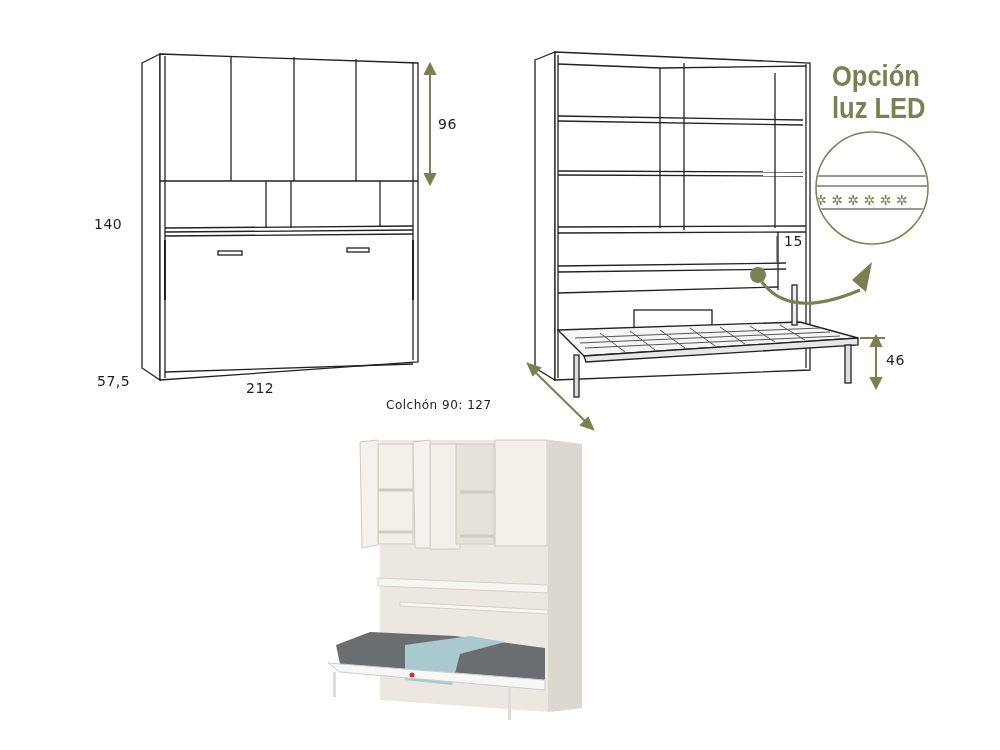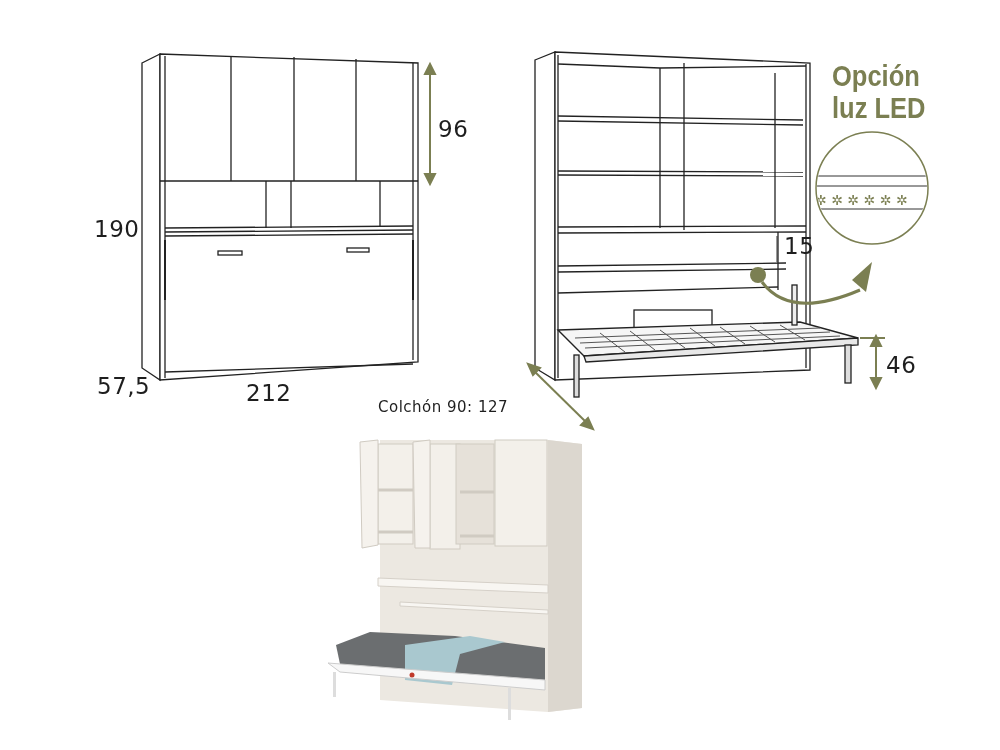--- a/index.html
+++ b/index.html
@@ -1,19 +1,19 @@
 <!DOCTYPE html>
 <html><head>
 <meta charset="utf-8">
 <style>
   html, body { margin:0; padding:0; background:#ffffff; }
   body { width:1000px; height:750px; position:relative; overflow:hidden;
          font-family:"DejaVu Sans", sans-serif; color:#1a1a1a; }
   .abs { position:absolute; }
-  .dim { font-size:23px; color:#1e1e1e; letter-spacing:0.5px; }
+  .dim { font-size:14px; color:#1e1e1e; letter-spacing:0.5px; }
   .led-title { font-family:"Liberation Sans", sans-serif; font-weight:bold;
                font-size:30px; line-height:32px; color:#7b7f52; transform:scaleX(0.85);
                transform-origin:left top; }
   svg { position:absolute; overflow:visible; }
 </style>
 </head>
 <body>
 
 <svg width="1000" height="750" style="left:0;top:0;">
   <g stroke="#222" stroke-width="1.3" fill="none">
@@ -44,21 +44,21 @@
   </g>
 
   <g stroke="#7b7f52" stroke-width="2" fill="#7b7f52">
     <line x1="430" y1="68" x2="430" y2="180"></line>
     <polygon points="425,74 430,64 435,74"></polygon>
     <polygon points="425,174 430,184 435,174"></polygon>
   </g>
 </svg>
 
 <div class="abs dim" style="left:438px;top:116px;">96</div>
-<div class="abs dim" style="left:94px;top:216px;">190</div>
+<div class="abs dim" style="left:94px;top:216px;">140</div>
 <div class="abs dim" style="left:97px;top:373px;text-align:center;">57,5</div>
 <div class="abs dim" style="left:246px;top:380px;">212</div>
 
 <svg width="1000" height="750" style="left:0;top:0;">
   <g stroke="#222" stroke-width="1.3" fill="none">
     <polygon points="535,60 555,52 555,380 535,368" fill="#fff"></polygon>
     <polygon points="555,52 810,63 810,370 555,380" fill="#fff"></polygon>
     <line x1="558" y1="55" x2="558" y2="378"></line>
     <line x1="806" y1="64" x2="806" y2="368"></line>
 
@@ -133,21 +133,21 @@
       <line x1="810" y1="209" x2="935" y2="209"></line>
       <g fill="none" stroke="#7b7f52" stroke-width="1">
         <text x="815" y="205" font-size="14" fill="#7b7f52" stroke="none">✲ ✲ ✲ ✲ ✲ ✲</text>
       </g>
     </g>
   </g>
 </svg>
 
 <div class="abs dim" style="left:784px;top:233px;">15</div>
 <div class="abs dim" style="left:886px;top:352px;">46</div>
-<div class="abs dim" style="left:378px;top:398px;font-size:15px;">Colchón 90: 127</div>
+<div class="abs dim" style="left:386px;top:398px;font-size:12px;">Colchón 90: 127</div>
 
 <div class="abs led-title" style="left:832px;top:60px;">
   <div>Opción</div>
   <div>luz LED</div>
 </div>
 
 <svg width="1000" height="750" style="left:0;top:0;">
 
   <polygon points="380,440 548,440 582,444 582,708 548,712 380,700" fill="#ece8e1"></polygon>
   <polygon points="548,440 582,444 582,708 548,712" fill="#dcd7cf"></polygon>

